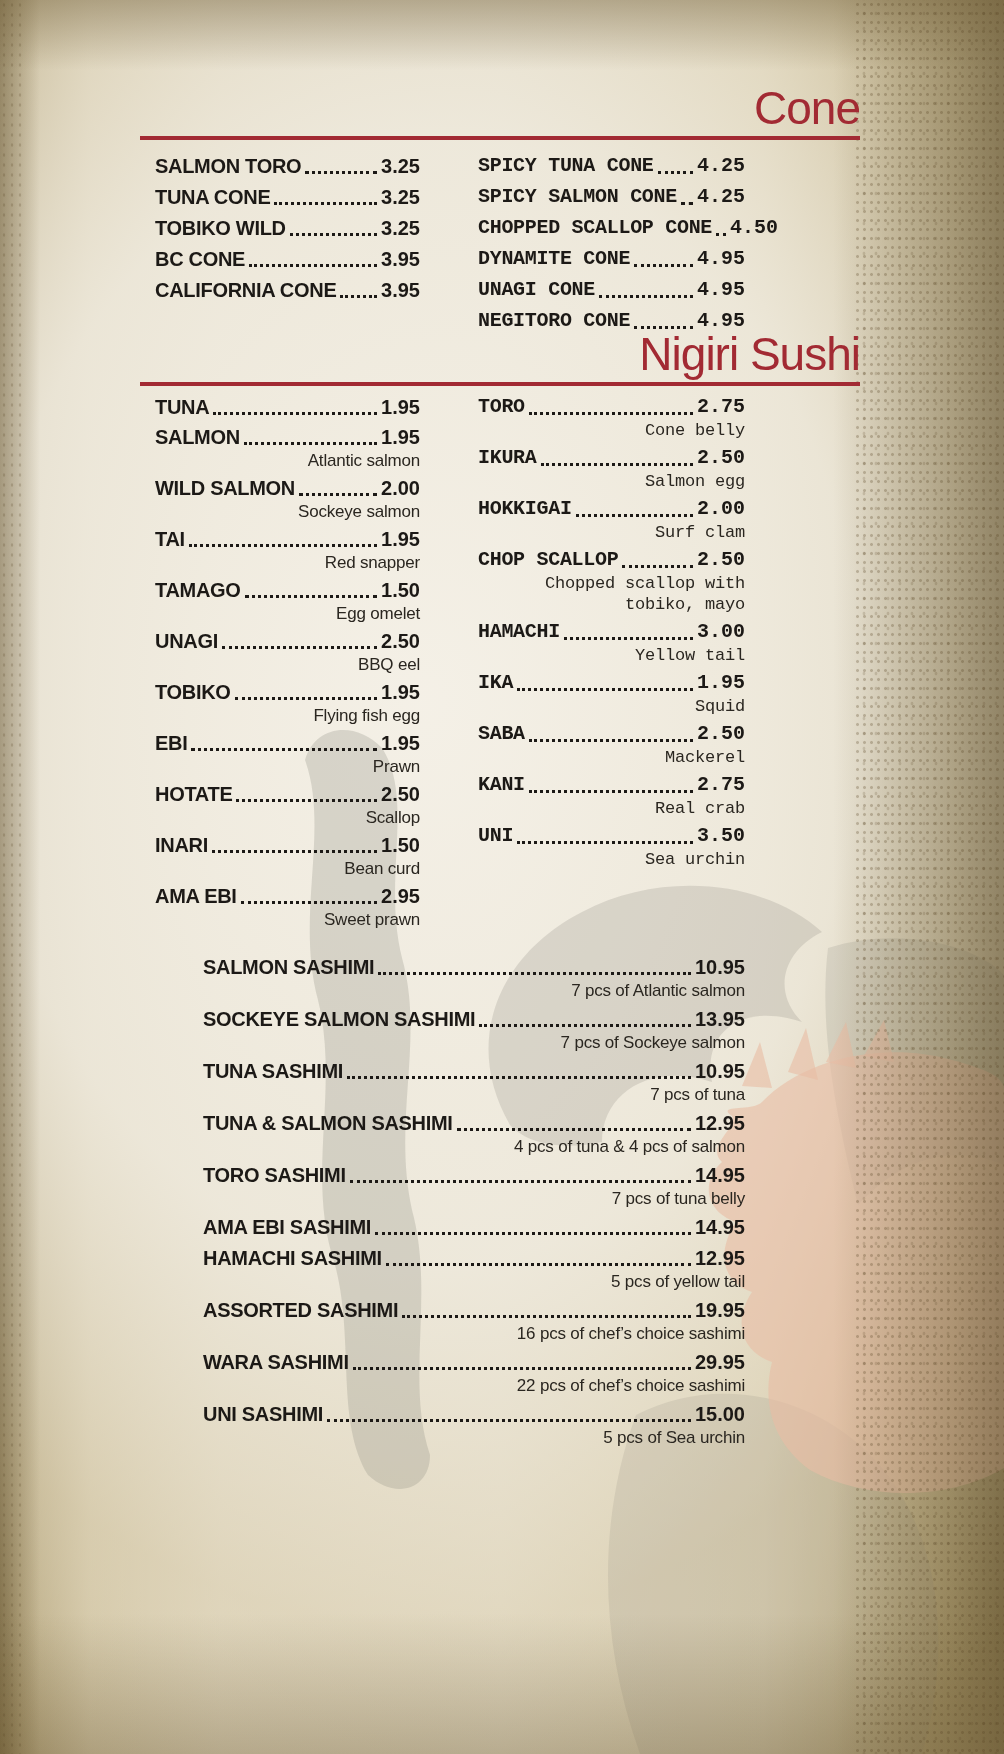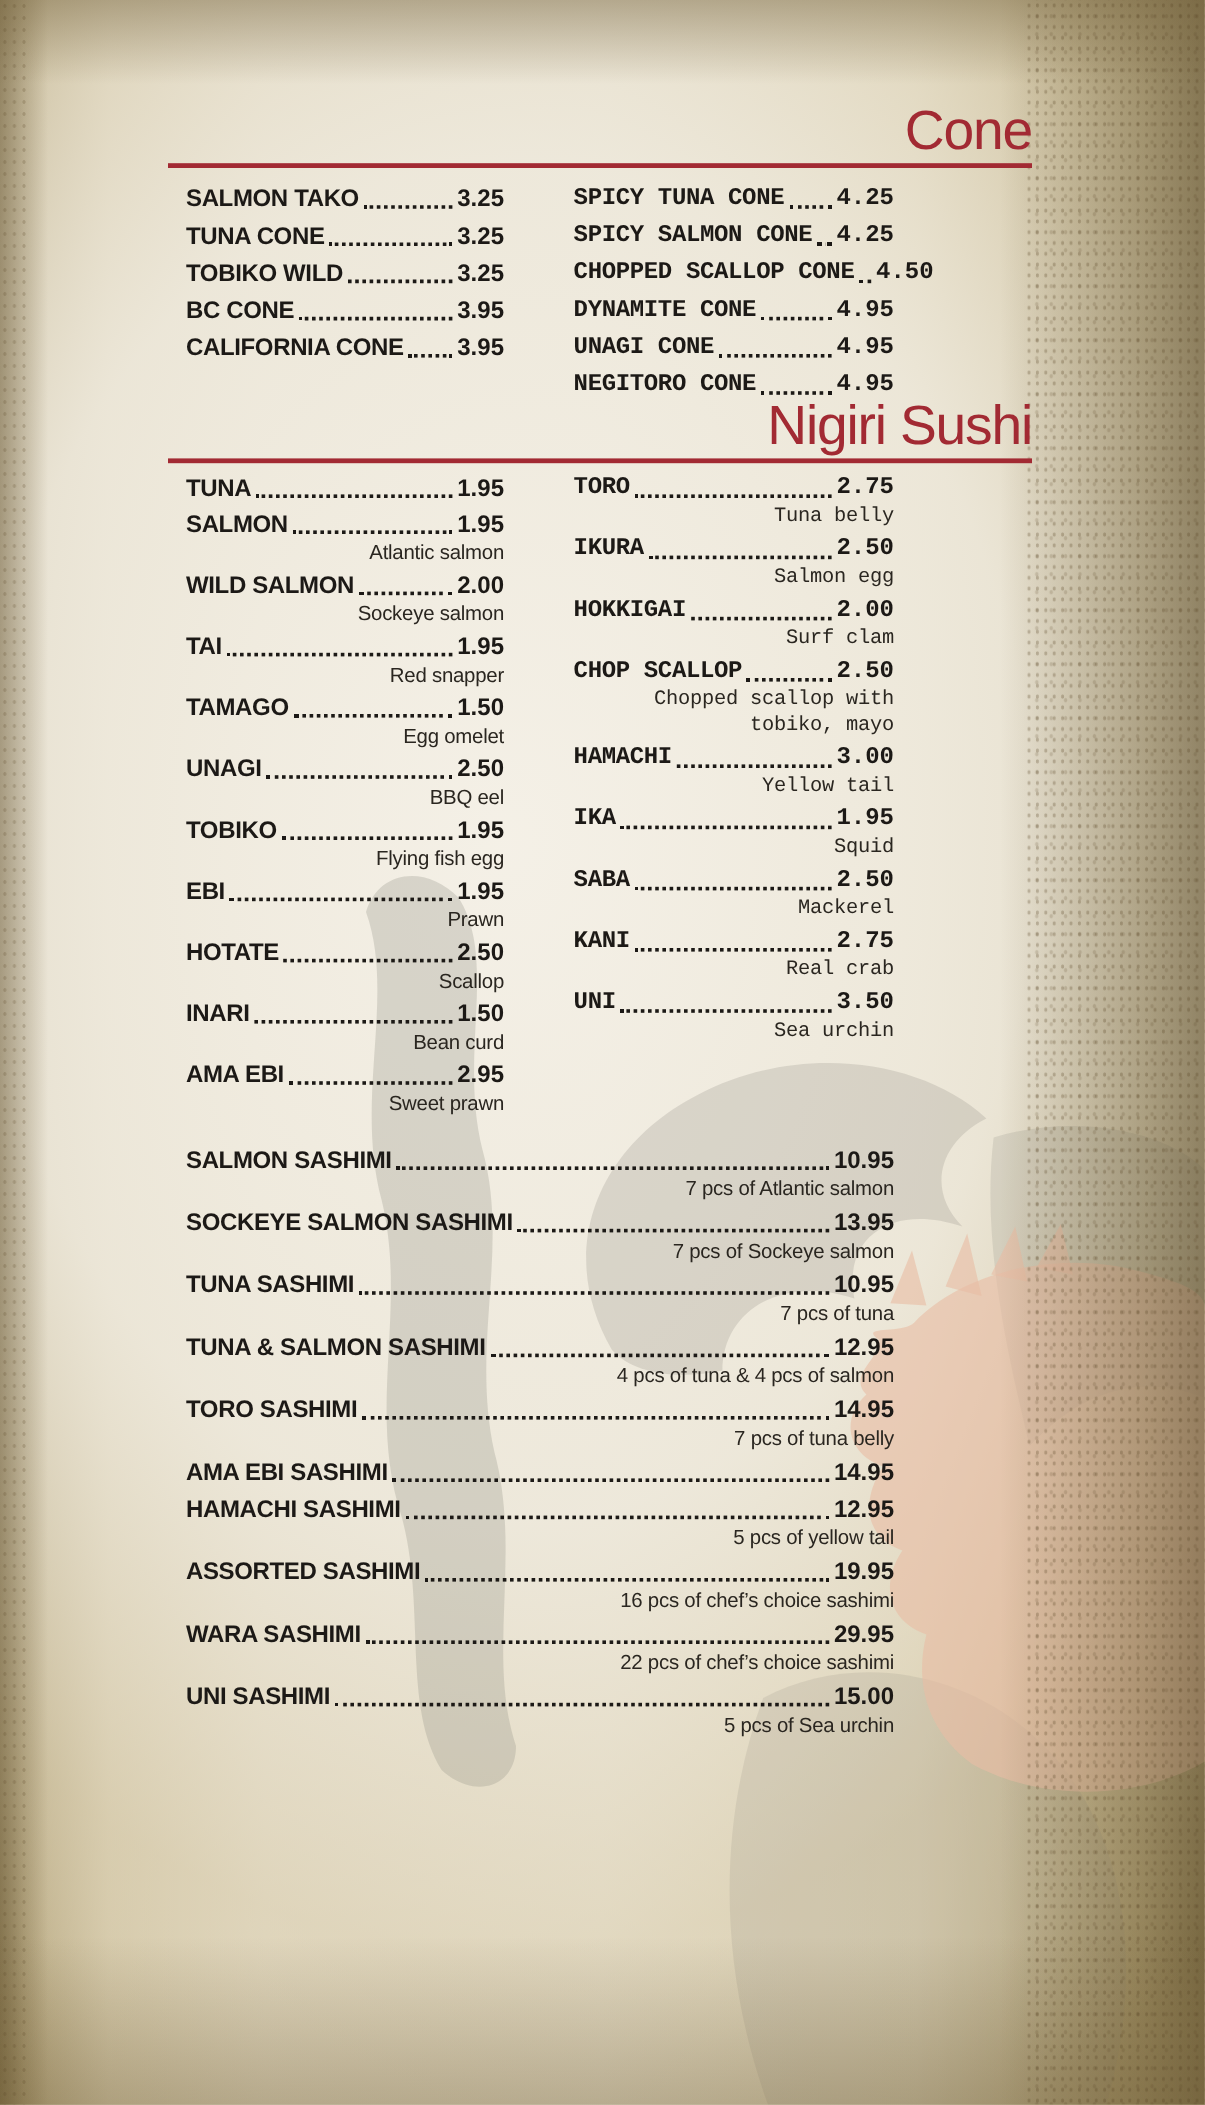--- a/index.html
+++ b/index.html
@@ -62,21 +62,21 @@
   .leader{
     flex:1 1 auto;min-width:10px;
     border-bottom:3px dotted #1c1916;
     margin:0 4px 5px 4px;
   }
   .item-price{font-weight:700;font-size:20px;line-height:26px;color:#1c1916;white-space:nowrap;}
   .item-desc{font-size:17px;line-height:21px;color:#2a2620;letter-spacing:-0.2px;}
 
   .section-cone .item-line{height:31px;}
   .section-cone .menu-item{margin-bottom:0;}
-  .section-sashimi .menu-item{margin-bottom:5px;}
+  .section-sashimi .menu-item{margin-bottom:5px;margin-left:48px;}
 </style>
 </head>
 <body>
 
 <div class="page">
 
   <svg class="watermarks" viewBox="0 0 1004 1754" width="1004" height="1754" aria-hidden="true">
 
     <path fill="#8e8b82" opacity="0.27" d="M305,760 C330,830 295,915 318,1000 C340,1090 305,1175 335,1265
          C355,1340 335,1420 368,1475 C395,1500 430,1490 430,1455
@@ -106,21 +106,21 @@
   <div class="vignette"></div>
   <div class="speckle-right"></div>
   <div class="speckle-left"></div>
 
   <section class="menu-section section-cone" style="top:84px">
     <h1 class="section-title">Cone</h1>
     <div class="section-items columns">
       <div class="col-left">
           <div class="menu-item">
             <div class="item-line">
-              <span class="item-name">SALMON TAKO</span>
+              <span class="item-name">SALMON TORO</span>
               <span class="leader"></span>
               <span class="item-price">3.25</span>
             </div>
           </div>
           <div class="menu-item">
             <div class="item-line">
               <span class="item-name">TUNA CONE</span>
               <span class="leader"></span>
               <span class="item-price">3.25</span>
             </div>
@@ -286,21 +286,21 @@
             <div class="item-desc">Sweet prawn</div>
           </div>
         </div>
       <div class="col-right">
           <div class="menu-item">
             <div class="item-line">
               <span class="item-name">TORO</span>
               <span class="leader"></span>
               <span class="item-price">2.75</span>
             </div>
-            <div class="item-desc">Tuna belly</div>
+            <div class="item-desc">Cone belly</div>
           </div>
           <div class="menu-item">
             <div class="item-line">
               <span class="item-name">IKURA</span>
               <span class="leader"></span>
               <span class="item-price">2.50</span>
             </div>
             <div class="item-desc">Salmon egg</div>
           </div>
           <div class="menu-item">

